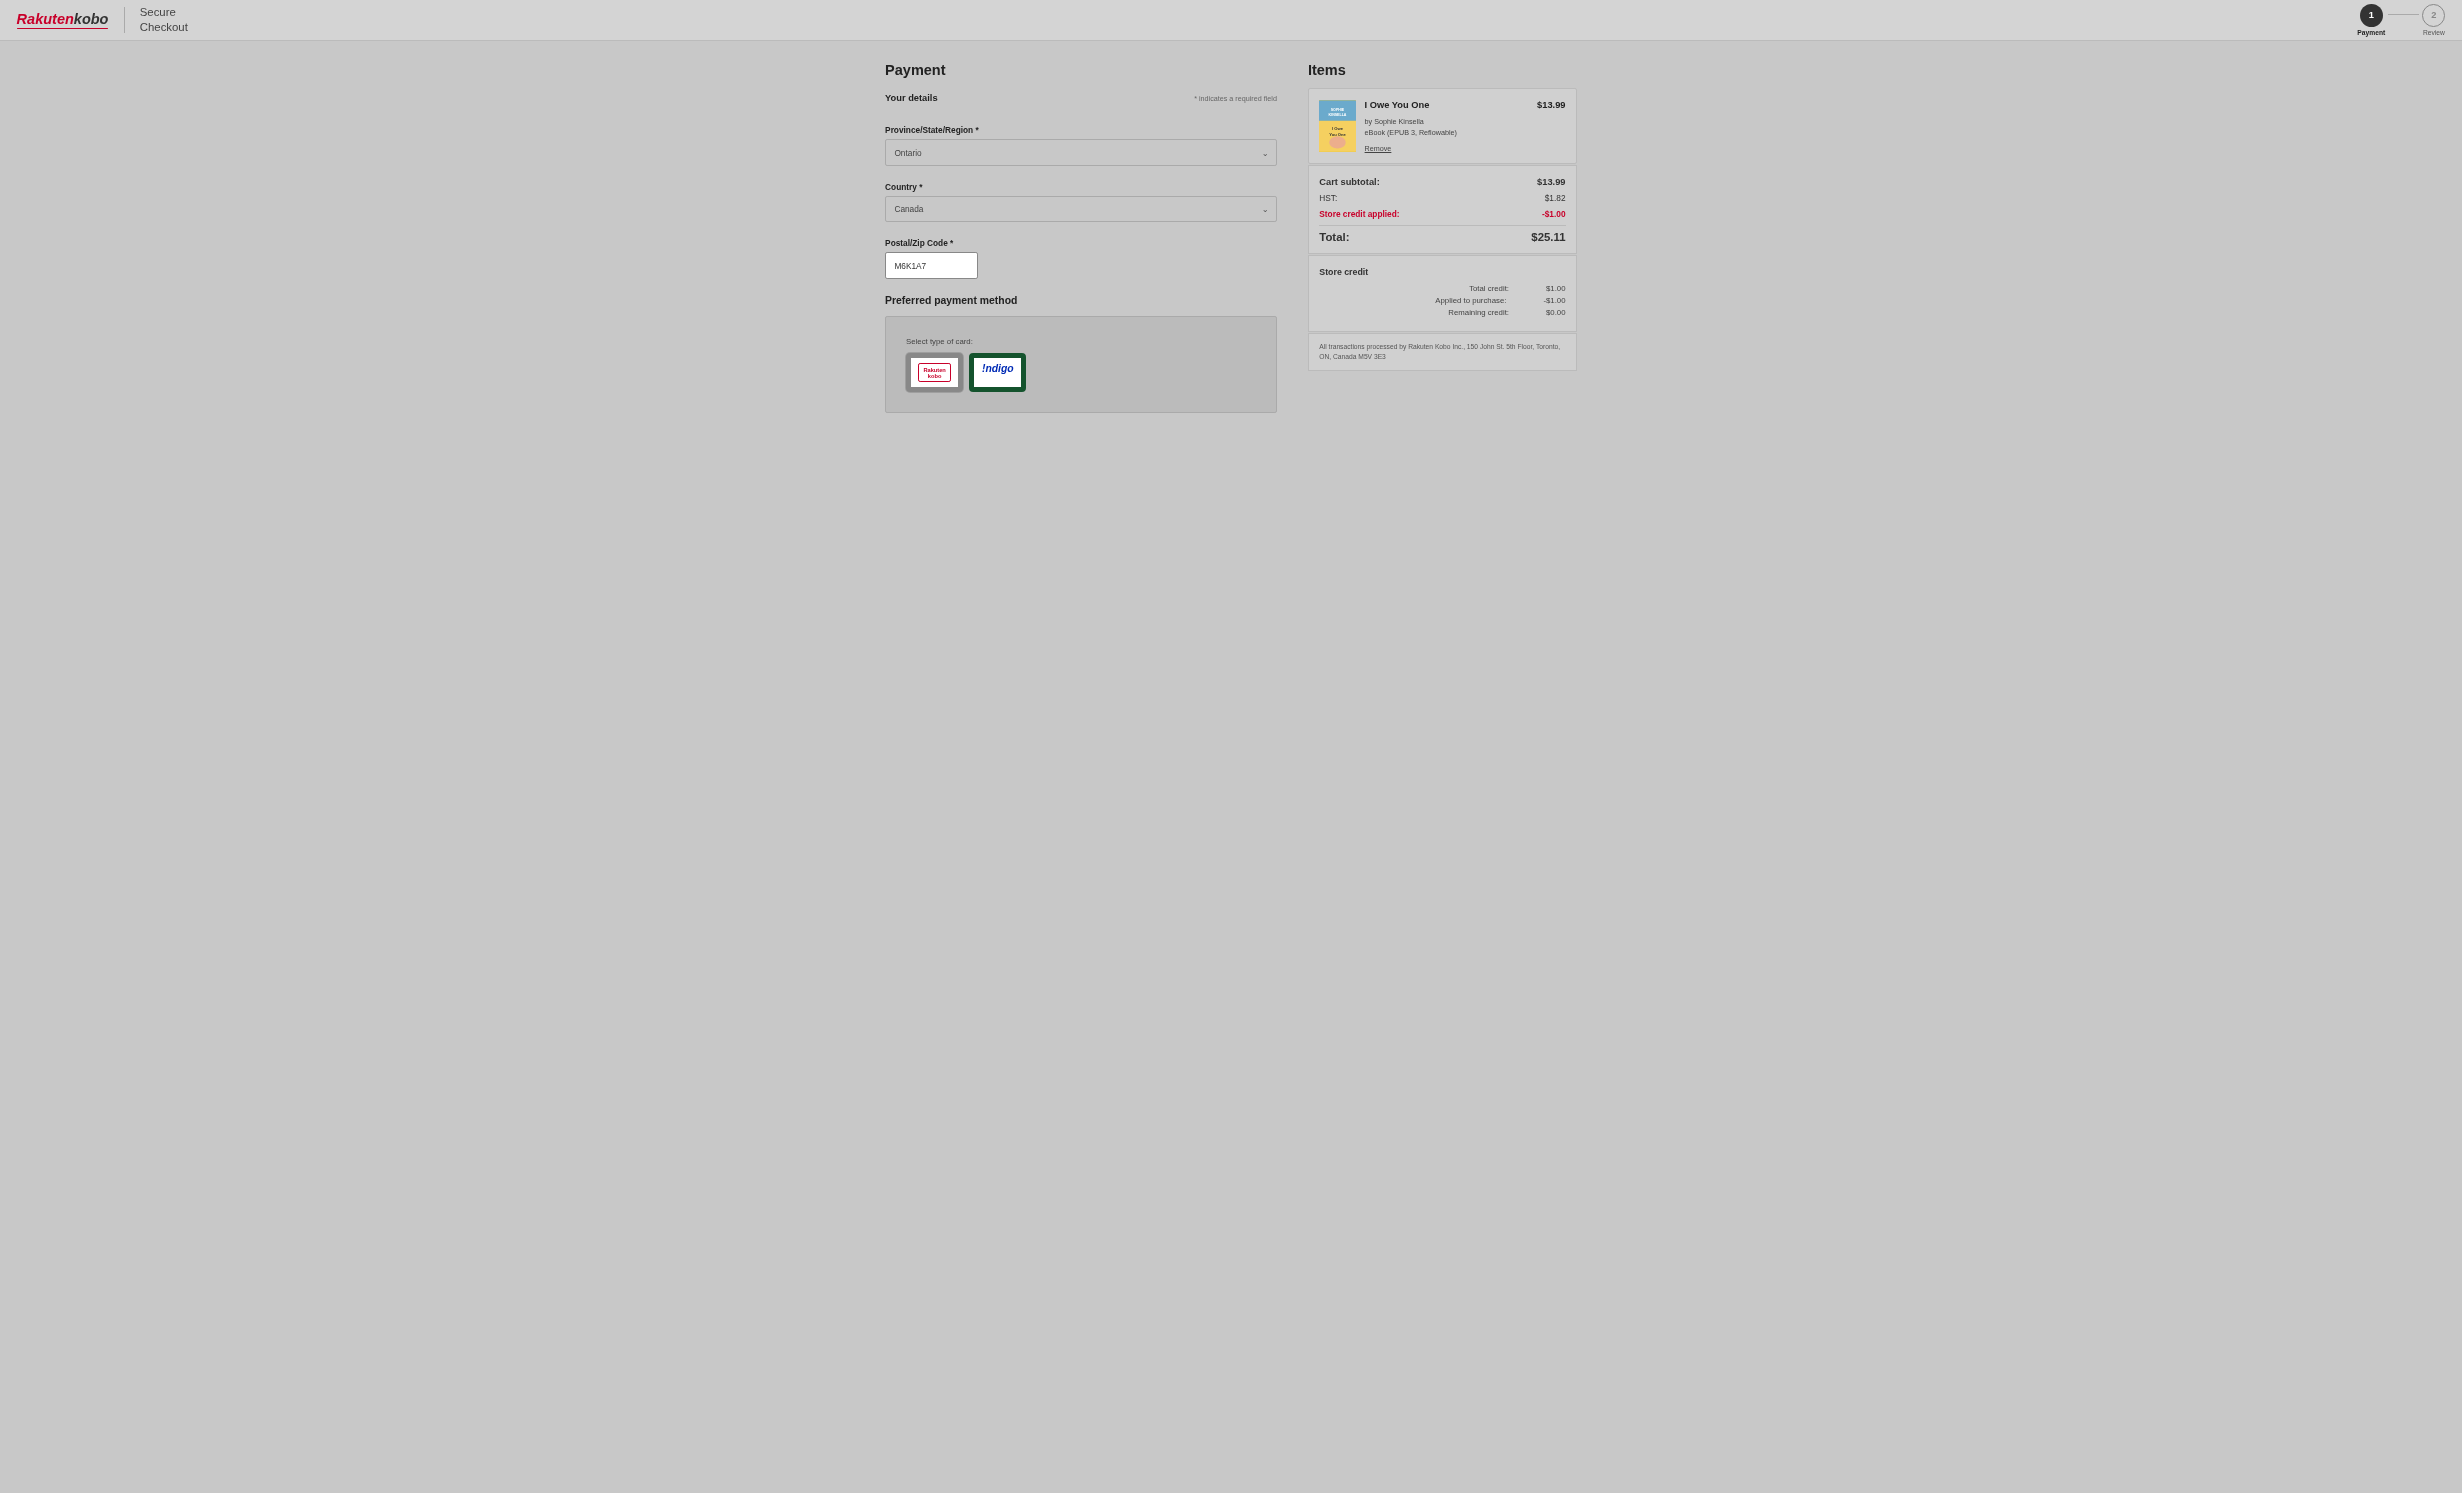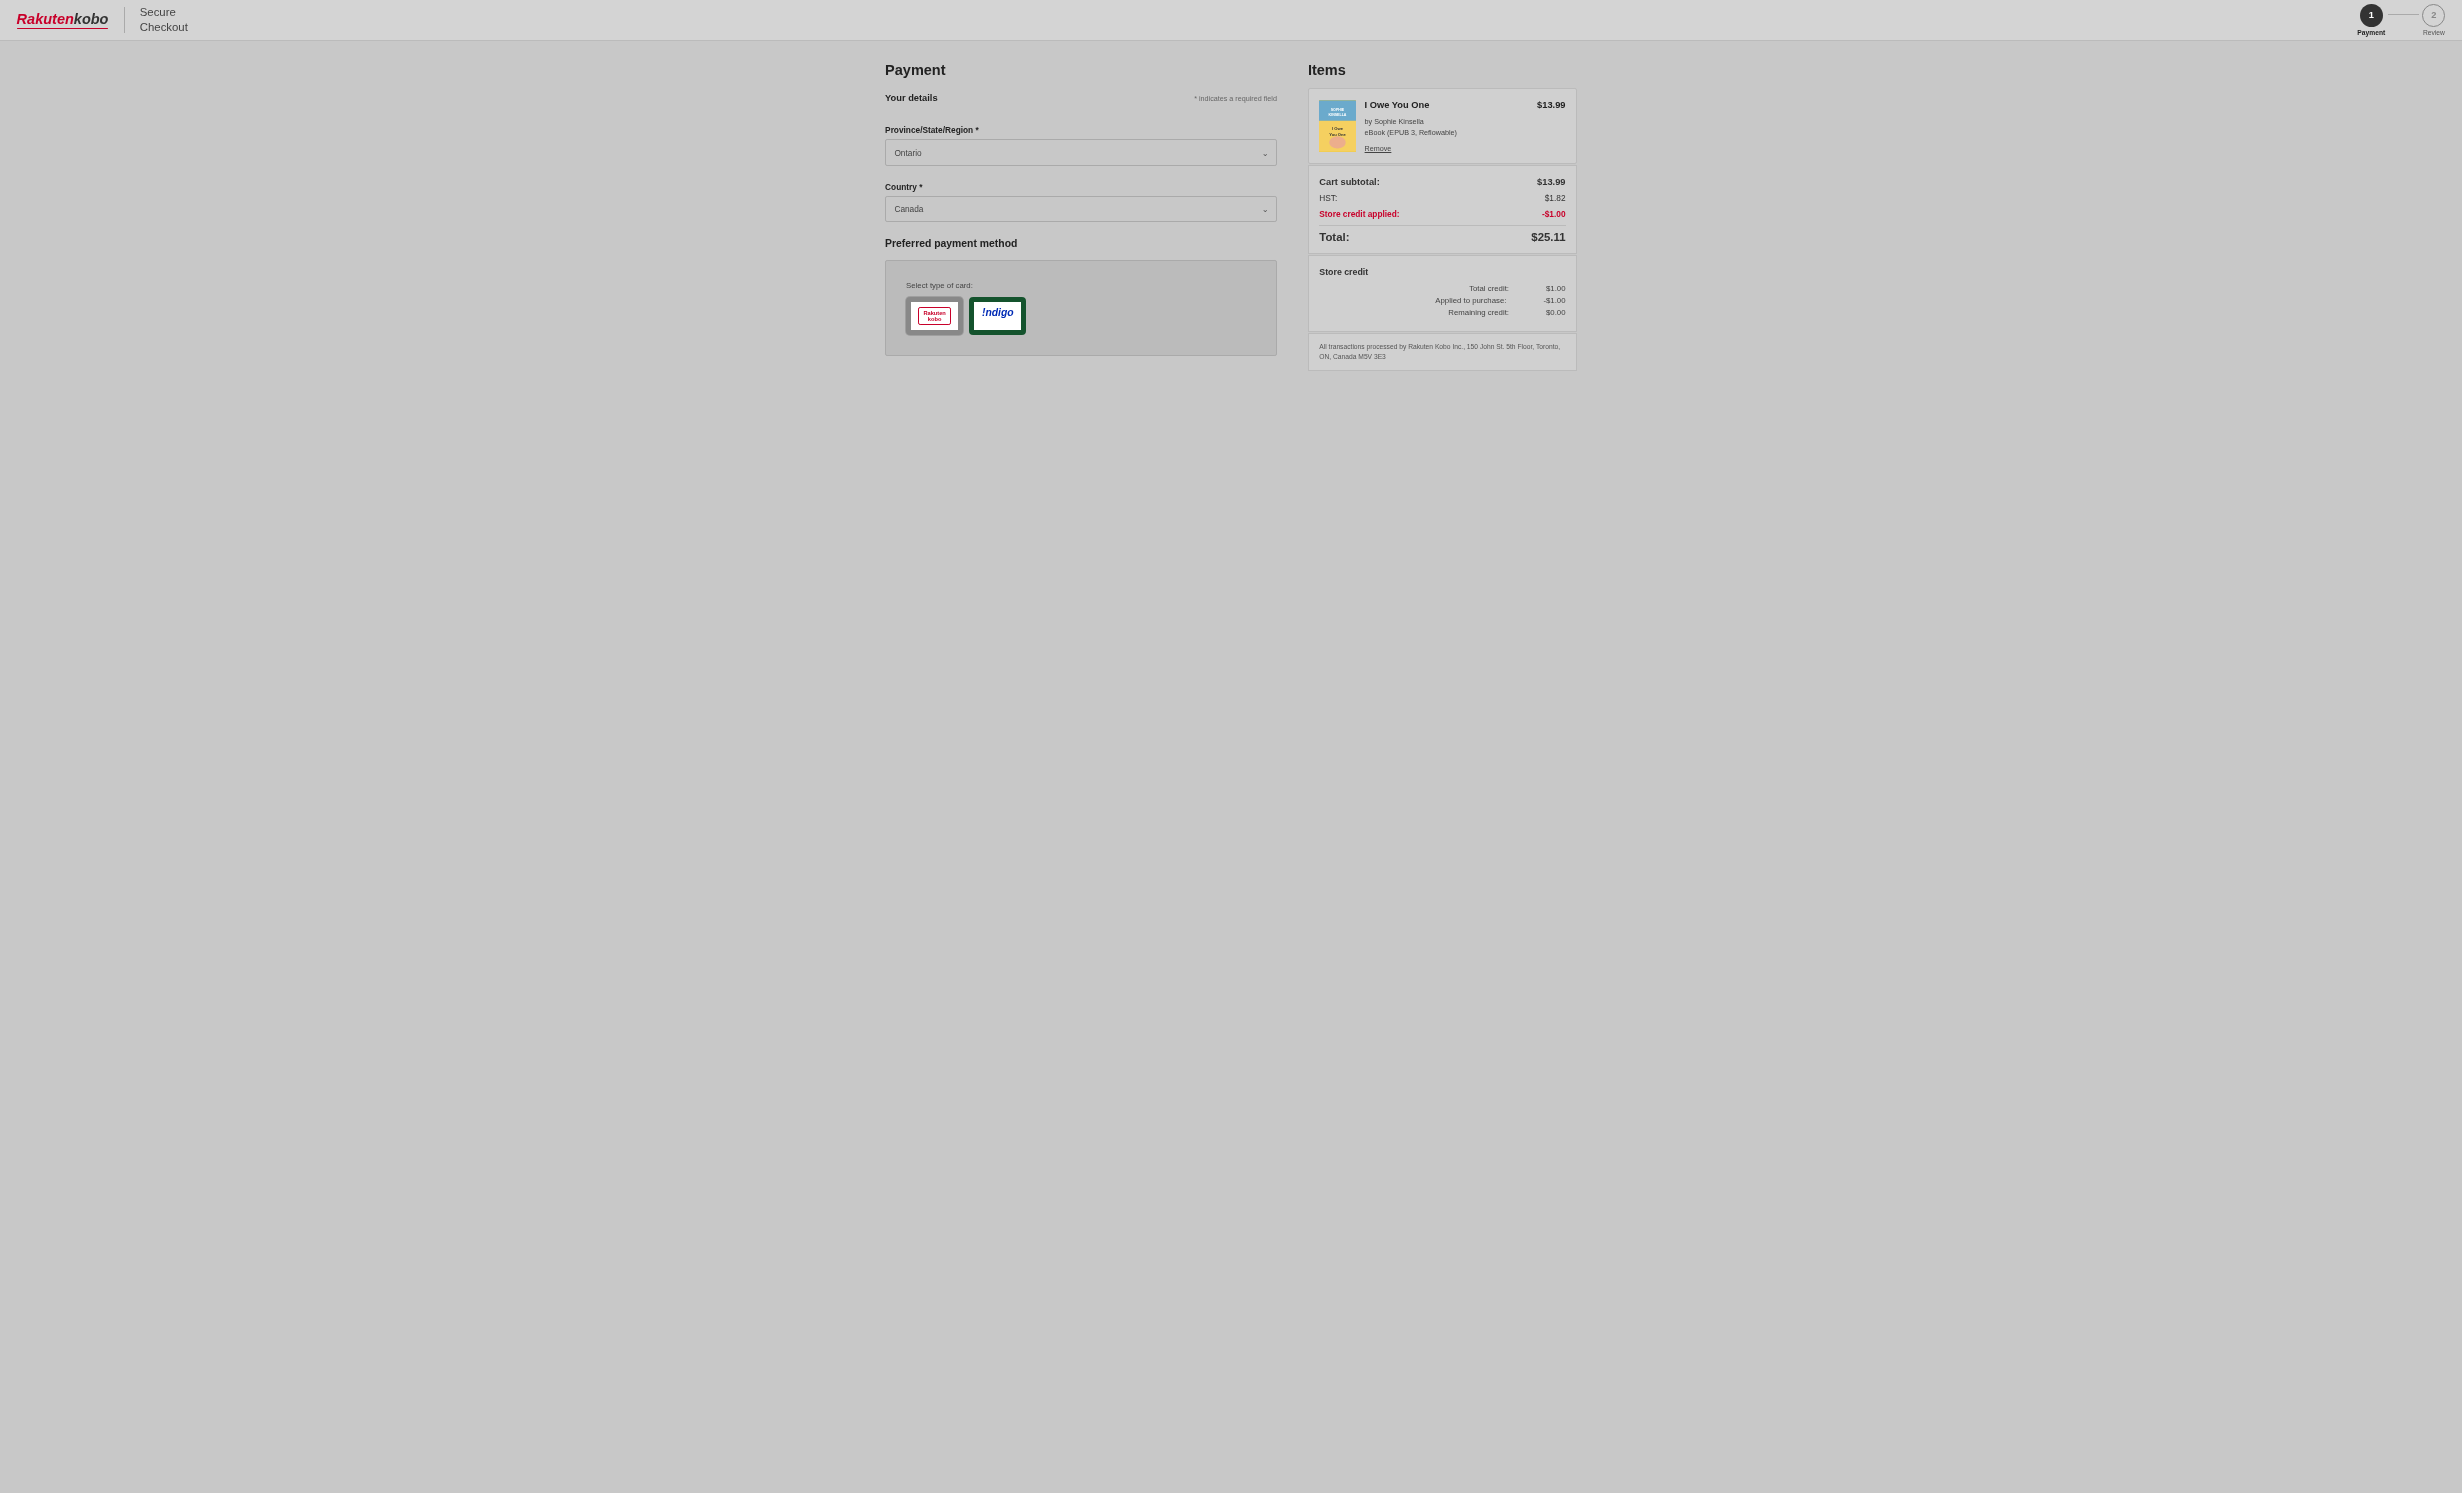--- a/index.html
+++ b/index.html
@@ -531,20 +531,24 @@
       <div class="select-wrapper">
         <select class="select-field">
           <option>Canada</option>
           <option>United States</option>
           <option>United Kingdom</option>
         </select>
         <span class="select-chevron">⌄</span>
       </div>
     </div>
 
+    <div class="field-group">
+      <div class="field-label">Postal/Zip Code *</div>
+      <input type="text" class="text-input" value="M6K1A7" style="">
+    </div>
 
     <div class="payment-method-title">Preferred payment method</div>
 
     <div class="card-select-box">
       <div class="card-select-label">Select type of card:</div>
       <div class="card-options">
 
         <div class="card-option selected">
           <div class="rakuten-card-logo">
             <span class="rakuten-card-top">Rakuten</span>

